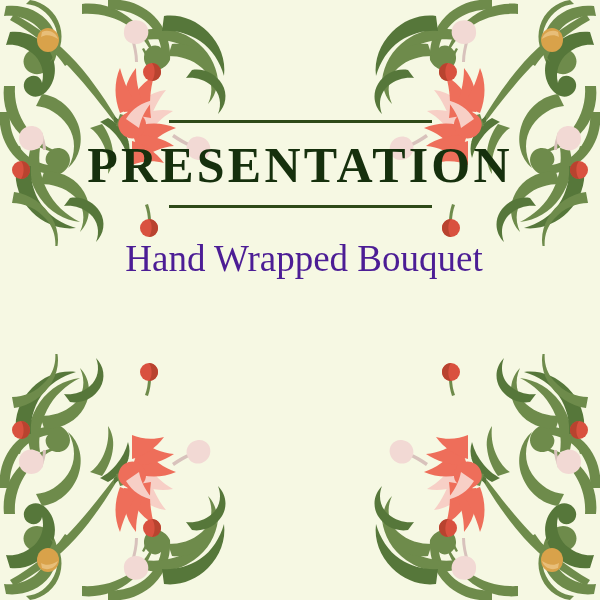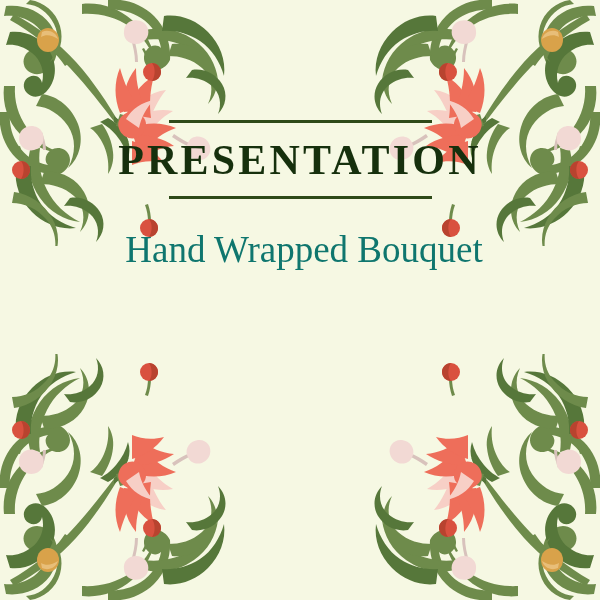--- a/index.html
+++ b/index.html
@@ -47,32 +47,32 @@
     background: #2E4A18;
     margin: 0 auto;
   }
   .rule-top { margin-bottom: 14px; }
   .rule-bottom { margin-top: 12px; }
 
   .title {
     font-family: "Liberation Serif", serif;
     font-weight: bold;
     color: #16300D;
-    font-size: 42px;
+    font-size: 50px;
     line-height: 1.12;
     letter-spacing: 3.2px;
     margin: 0;
     padding: 0 10px;
     text-transform: uppercase;
   }
   .title .line2 { display: block; letter-spacing: 5px; }
 
   .subtitle {
     font-family: "Liberation Serif", serif;
-    color: #0f766e;
+    color: #4c1d95;
     font-size: 37px;
     line-height: 1.16;
     margin: 30px 0 0 8px;
     padding: 0 80px;
     font-weight: normal;
   }
 </style>
 </head>
 <body>
 

